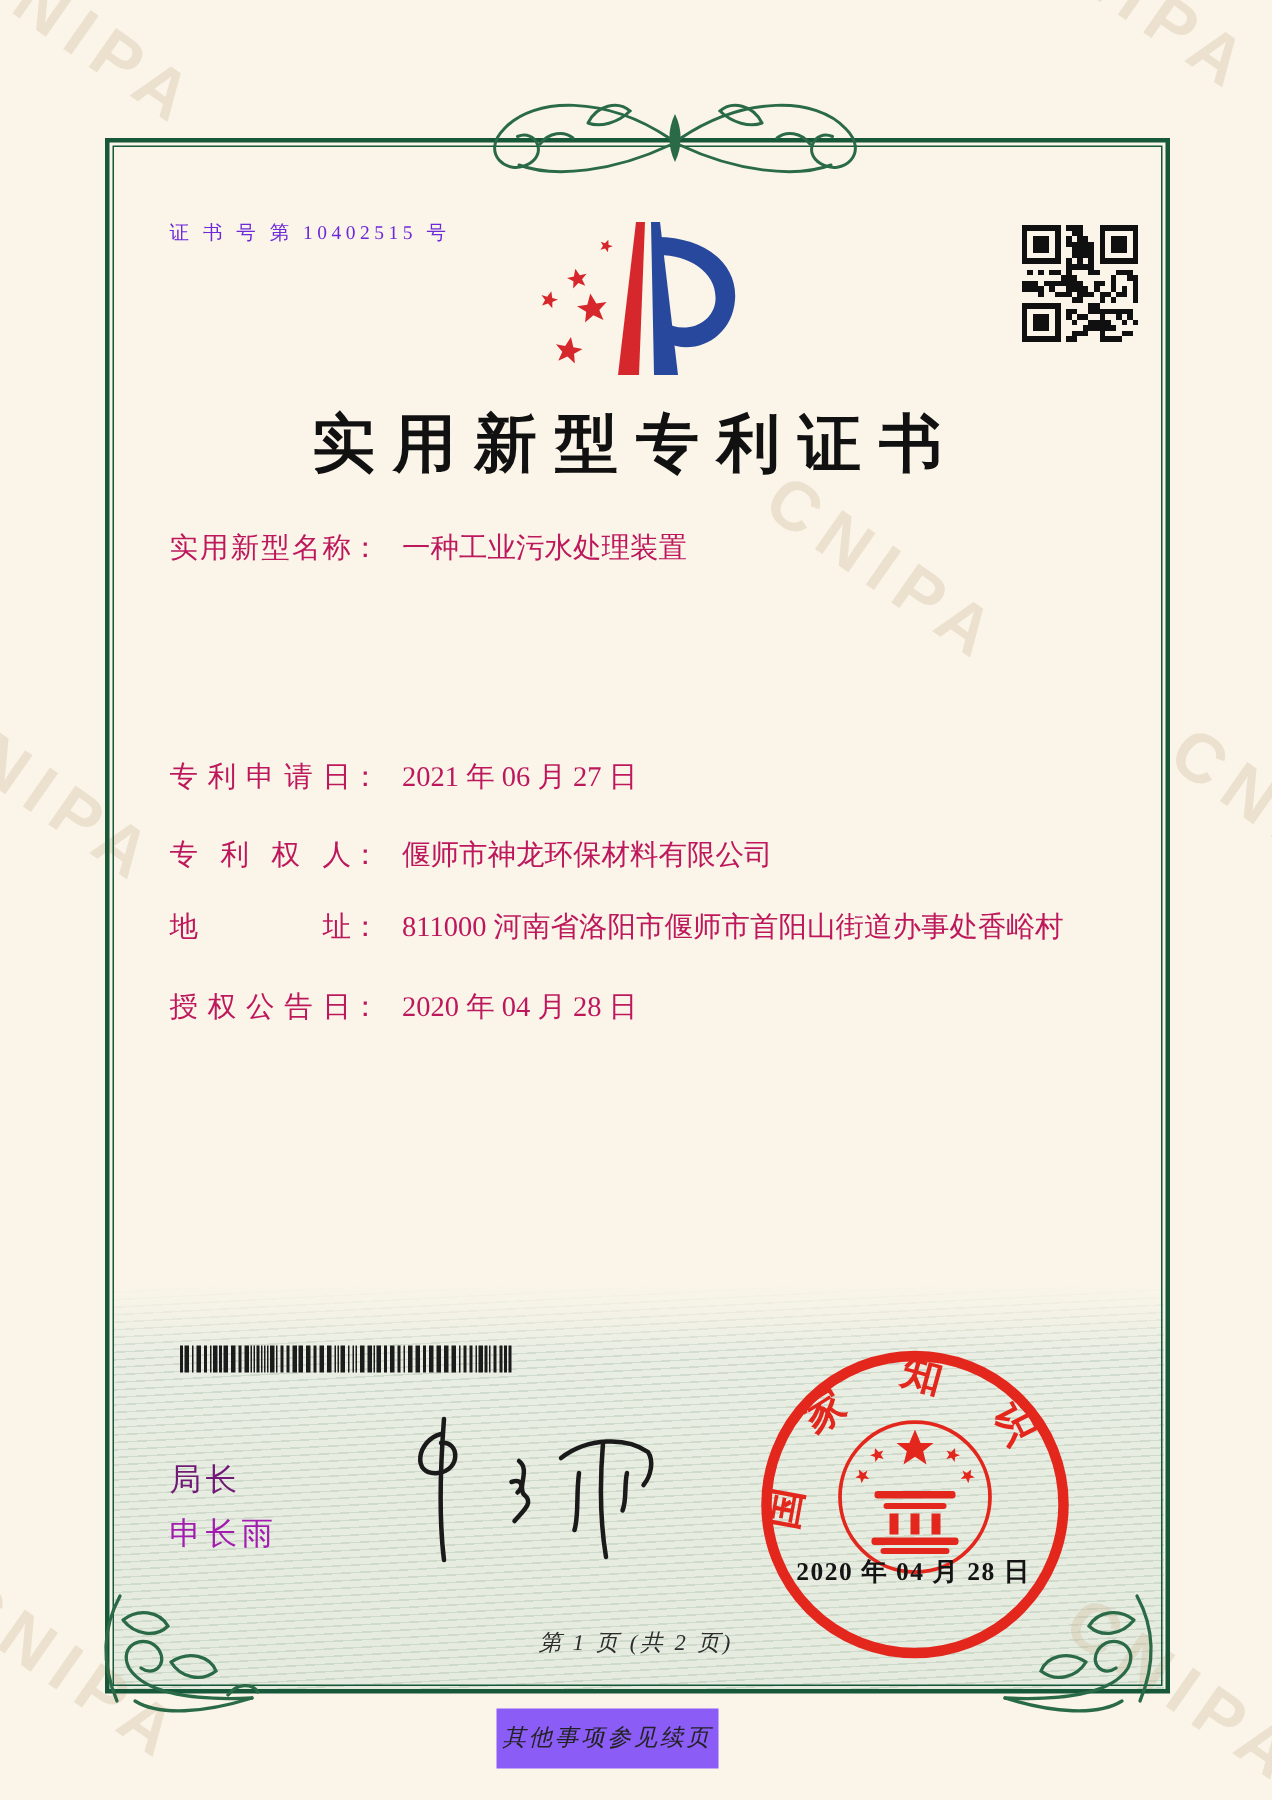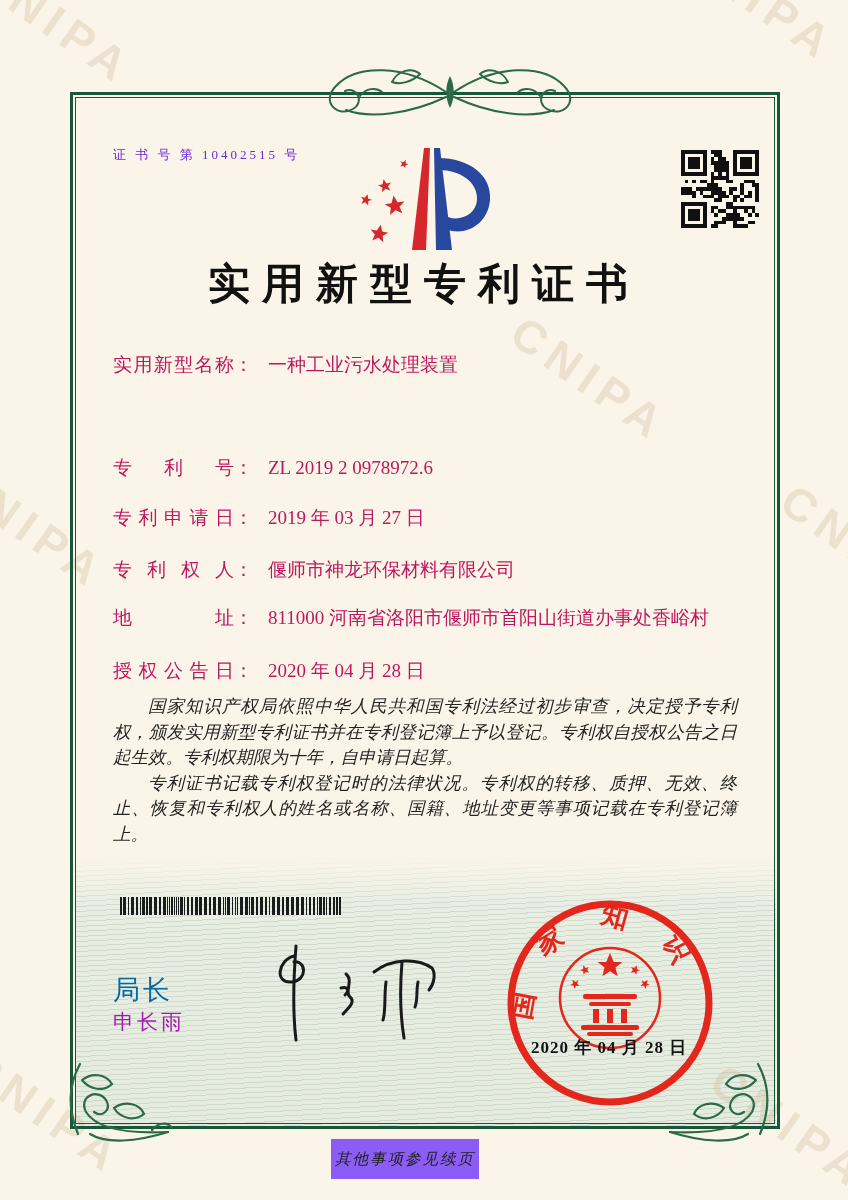--- a/index.html
+++ b/index.html
@@ -23,37 +23,37 @@
   .frame::before{content:"";position:absolute;left:2px;top:2px;right:2px;bottom:2px;
       border:1px solid #17573a;}
   .orn{position:absolute;z-index:3;pointer-events:none;}
   .orn-top{left:300px;top:52px;}
   .orn-bl{left:56px;top:1050px;}
   .orn-br{left:664px;top:1042px;}
   
   .cert-no{position:absolute;z-index:2;left:113px;top:146px;font-size:13px;letter-spacing:3px;color:#6d28d9;}
   .logo{position:absolute;z-index:2;left:352px;top:142px;}
   .qr{position:absolute;z-index:2;left:681px;top:150px;width:78px;height:78px;}
-  .title{position:absolute;z-index:2;left:0;right:0;top:256px;margin:0;text-align:center;
+  .title{position:absolute;z-index:2;left:0;right:0;top:256px;margin:12px;text-align:center;
       font-size:42px;font-weight:bold;letter-spacing:12px;color:#111;}
   
   .row{position:absolute;z-index:2;left:113px;font-size:19px;white-space:nowrap;color:#be185d;}
   .lbl{display:inline-block;width:121px;text-align:justify;text-align-last:justify;}
   .cl{margin-right:15px;}
   .r1{top:352px}.r2{top:407px}.r3{top:455px}.r4{top:505px}.r5{top:557px}.r6{top:605px}.r7{top:658px}
   .grant-right{position:absolute;left:350px;}
   
   .body-text{position:absolute;z-index:2;left:113px;width:624px;top:694px;
       font-size:17.5px;line-height:25.5px;font-style:italic;color:#242424;}
   .body-text p{margin:0;text-indent:2em;text-align:justify;}
   
   .barcode{position:absolute;z-index:2;left:120px;top:896px;}
   
   .sig-title{position:absolute;z-index:2;left:113px;top:972px;font-family:"Liberation Sans","DejaVu Sans",sans-serif;
-      font-size:27px;letter-spacing:3px;color:#0369a1;}
+      font-size:21px;letter-spacing:3px;color:#701a75;}
   .sig-name{position:absolute;z-index:2;left:113px;top:1008px;font-family:"Liberation Sans","DejaVu Sans",sans-serif;
       font-size:21px;letter-spacing:3px;color:#a21caf;}
   .sig-hand{position:absolute;z-index:2;left:248px;top:940px;}
   
   .seal{position:absolute;z-index:2;left:505px;top:898px;width:210px;height:210px;}
   .seal-date{position:absolute;z-index:3;left:518px;top:1036px;width:182px;text-align:center;
       font-size:17px;font-weight:bold;letter-spacing:1px;color:#141414;}
   
   .page-info{position:absolute;z-index:2;left:0;right:0;top:1086px;text-align:center;
       font-size:15px;font-style:italic;letter-spacing:2px;color:#2c2c2c;}
@@ -367,40 +367,33 @@
         <rect x="15" y="20" width="1" height="1" fill="#101010"></rect>
         <rect x="16" y="20" width="1" height="1" fill="#101010"></rect>
         <rect x="17" y="20" width="1" height="1" fill="#101010"></rect>
       </svg></div>
 
   <h1 class="title">实用新型专利证书</h1>
 
   <div class="row r1">
     <span class="lbl">实用新型名称</span><span class="cl">：</span><span class="val">一种工业污水处理装置</span>
   </div>
-  <div class="row r3">
-    <span class="lbl">专 利 号</span><span class="cl">：</span><span class="val">ZL 2019 2 0978972.6</span>
-  </div>
   <div class="row r4">
-    <span class="lbl">专利申请日</span><span class="cl">：</span><span class="val">2019 年 03 月 27 日</span>
+    <span class="lbl">专利申请日</span><span class="cl">：</span><span class="val">2021 年 06 月 27 日</span>
   </div>
   <div class="row r5">
     <span class="lbl">专 利 权 人</span><span class="cl">：</span><span class="val">偃师市神龙环保材料有限公司</span>
   </div>
   <div class="row r6">
     <span class="lbl">地 址</span><span class="cl">：</span><span class="val">811000 河南省洛阳市偃师市首阳山街道办事处香峪村</span>
   </div>
   <div class="row r7">
     <span class="lbl">授权公告日</span><span class="cl">：</span><span class="val">2020 年 04 月 28 日</span>
   </div>
 
-  <div class="body-text">
-    <p>国家知识产权局依照中华人民共和国专利法经过初步审查，决定授予专利权，颁发实用新型专利证书并在专利登记簿上予以登记。专利权自授权公告之日起生效。专利权期限为十年，自申请日起算。</p>
-    <p>专利证书记载专利权登记时的法律状况。专利权的转移、质押、无效、终止、恢复和专利权人的姓名或名称、国籍、地址变更等事项记载在专利登记簿上。</p>
-  </div>
 
   <div class="barcode"><svg id="bcsvg" width="225" height="20">
         <rect x="0" y="1" width="2" height="18" fill="#1b1b1b"></rect>
         <rect x="3" y="1" width="3" height="18" fill="#1b1b1b"></rect>
         <rect x="8" y="1" width="1" height="18" fill="#1b1b1b"></rect>
         <rect x="11" y="1" width="3" height="18" fill="#1b1b1b"></rect>
         <rect x="16" y="1" width="2" height="18" fill="#1b1b1b"></rect>
         <rect x="20" y="1" width="1" height="18" fill="#1b1b1b"></rect>
         <rect x="22" y="1" width="3" height="18" fill="#1b1b1b"></rect>
         <rect x="26" y="1" width="2" height="18" fill="#1b1b1b"></rect>
@@ -493,15 +486,16 @@
         <rect x="88" y="111" width="6" height="14"></rect>
         <rect x="102" y="111" width="6" height="14"></rect>
         <rect x="116" y="111" width="6" height="14"></rect>
         <rect x="76" y="127" width="58" height="5" rx="2"></rect>
         <rect x="82" y="134" width="46" height="4" rx="2"></rect>
       </g>
     </svg>
   </div>
   <div class="seal-date">2020 年 04 月 28 日</div>
 
+  <div class="page-info">第 1 页 (共 2 页)</div>
   <div class="strip">其他事项参见续页</div>
 
 </div>
 
 </body></html>

